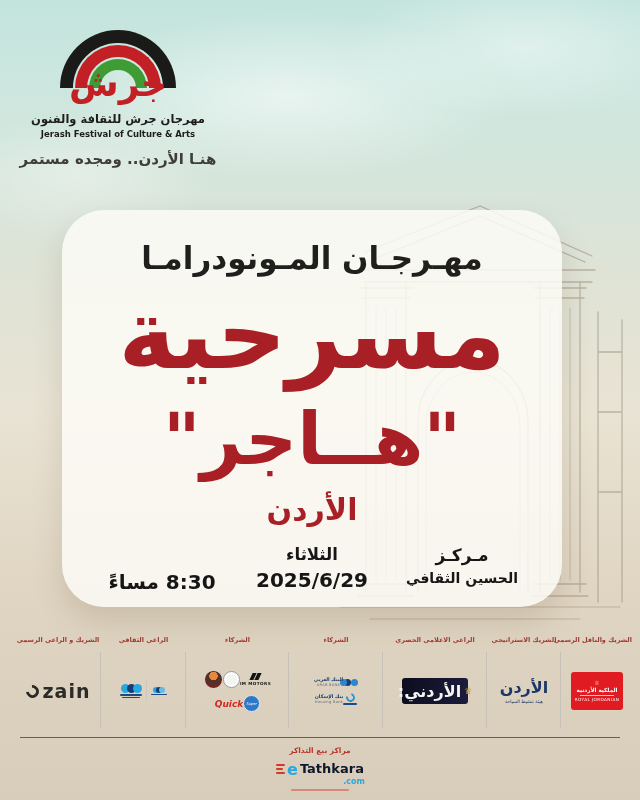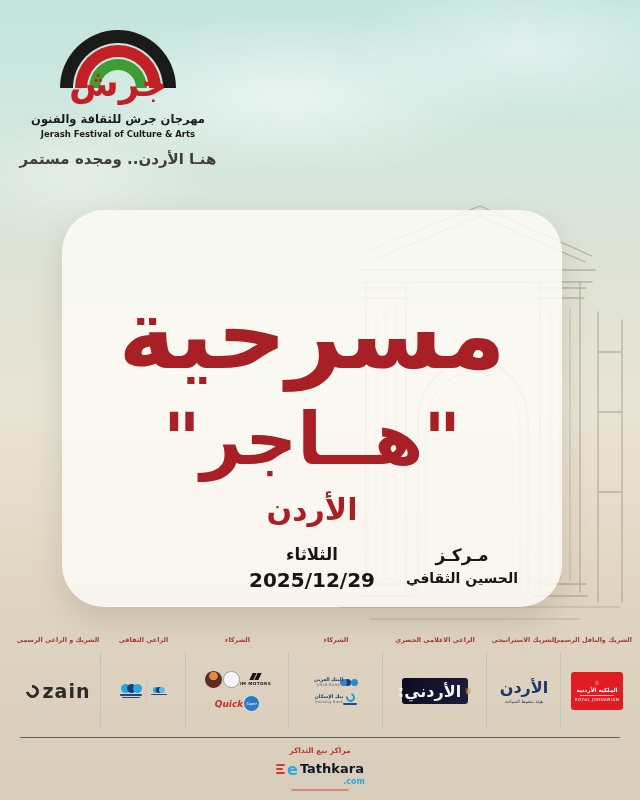--- a/index.html
+++ b/index.html
@@ -126,32 +126,34 @@
 
 <div class="abs arc" id="arc-outer"></div>
 <div class="abs arc" id="arc-red"></div>
 <div class="abs arc" id="arc-green"></div>
 <div class="abs" id="logo-callig">جرش</div>
 <div class="abs" id="logo-name-ar">مهرجان جرش للثقافة والفنون</div>
 <div class="abs" id="logo-name-en">Jerash Festival of Culture &amp; Arts</div>
 <div class="abs" id="tagline">هنـا الأردن.. ومجده مستمر</div>
 
 <div class="abs" id="card">
+  <div class="card-line" id="festival-title">مهـرجـان المـونودرامـا</div>
   <div class="card-line" id="show-type">مسرحية</div>
   <div class="card-line" id="show-title">"هــاجر"</div>
   <div class="card-line" id="show-country">الأردن</div>
   <div id="details-row">
     <div class="det-col" id="det-venue">
       <div class="l1">مـركـز</div>
       <div class="l2">الحسين الثقافي</div>
     </div>
     <div class="det-col" id="det-date">
       <div class="l1">الثلاثاء</div>
-      <div class="l2" dir="ltr">2025/12/29</div>
-    </div>
+      <div class="l2" dir="ltr">2025/6/29</div>
+    </div>
+    <div class="det-col" id="det-time">8:30 مساءً</div>
   </div>
 </div>
 
 <div class="abs" id="sponsors">
 
   <div class="sp-col" style="left:16px;width:84px;">
     <div class="sp-label">الشريك و الراعي الرسمي</div>
     <div class="sp-logos">
       <span class="zain-swirl"></span>
       <span class="zain-text">zain</span>

